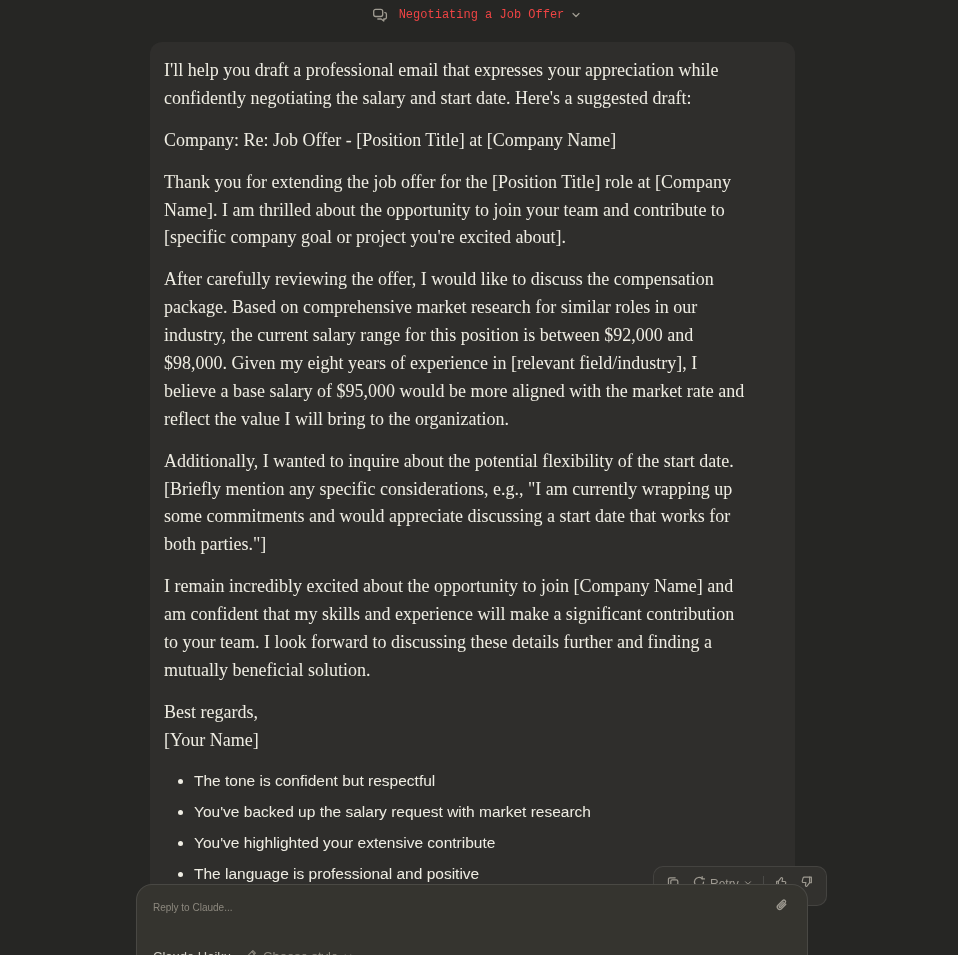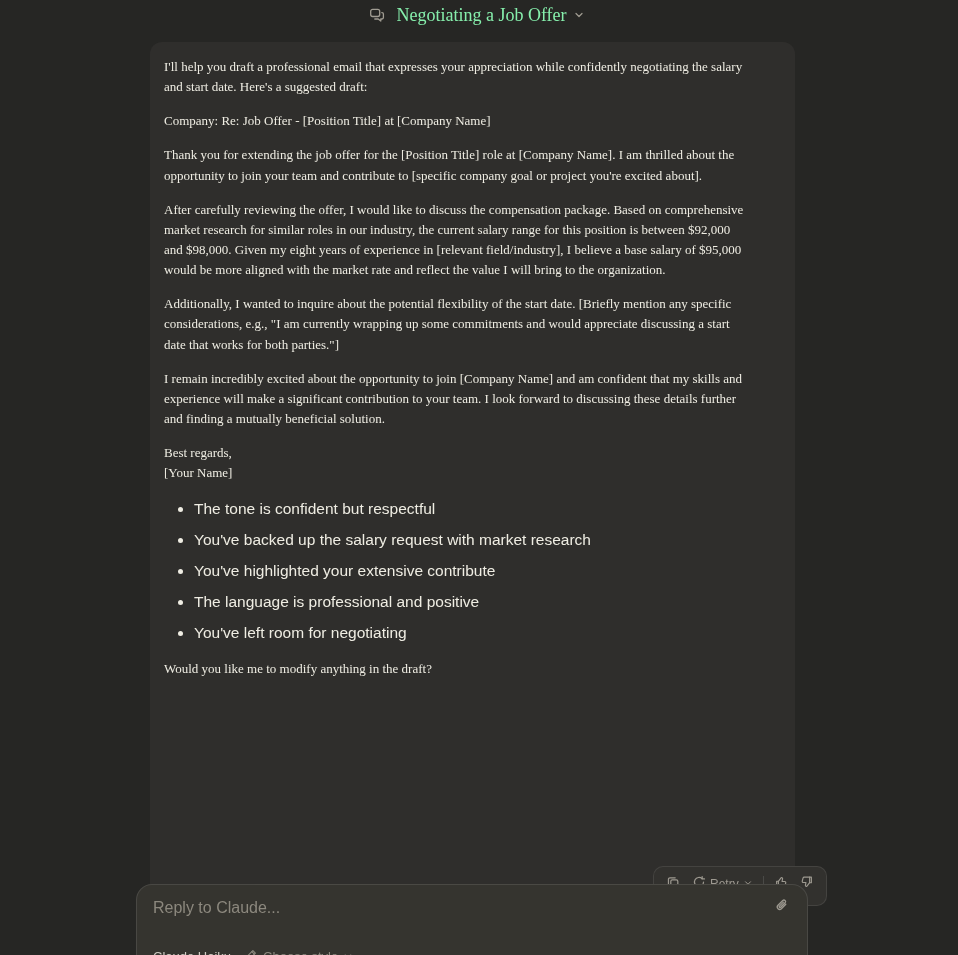--- a/index.html
+++ b/index.html
@@ -18,37 +18,37 @@
     position: absolute; top: 0; left: 0; right: 0; height: 30px;
     display: flex; align-items: center; justify-content: center; gap: 7px;
   }
   .header svg { display: block; }
   .title-btn {
     display: flex; align-items: center; gap: 6px;
     background: transparent; border: none; cursor: pointer; padding: 2px 4px;
     color: #d8d5cc;
   }
   .title-label {
-    font-family: Liberation Serif, serif;
-    font-size: 18px; color: #86efac;
+    font-family: Liberation Mono, monospace;
+    font-size: 12px; color: #ef4444;
   }
   .muted-icon { color: #a09c92; }
 
   
   .panel {
     position: absolute;
     left: 150px; top: 42px; width: 645px; height: 868px;
     background: #2f2e2c;
     border-radius: 12px;
     padding: 15px 47px 20px 14px;
     z-index: 1;
   }
   .panel p {
     font-family: "Liberation Serif", serif;
-    font-size: 13px; line-height: 1.55;
+    font-size: 18px; line-height: 1.55;
     color: #efede3;
     margin: 0 0 14px 0;
     white-space: pre-line;
   }
   .panel ul {
     margin: 2px 0 14px 0;
     padding-left: 30px;
     list-style: disc;
   }
   .panel li {
@@ -92,21 +92,21 @@
     border-radius: 16px 16px 0 0;
     padding: 10px 14px 8px 16px;
     z-index: 5;
     display: flex; flex-direction: column; justify-content: space-between;
   }
   .composer-row1 { display: flex; align-items: center; gap: 8px; }
   .reply-input {
     flex: 1;
     background: transparent; border: none; outline: none;
     font-family: "Liberation Sans", sans-serif;
-    font-size: 16px; color: #fef9c3;
+    font-size: 10px; color: #fef9c3;
     padding: 2px 0;
   }
   .reply-input::placeholder { color: #8c887e; }
   .icon-btn {
     background: transparent; border: none; cursor: pointer;
     color: #9d9990; padding: 3px; border-radius: 6px;
     display: flex; align-items: center;
   }
   .composer-row2 { display: flex; align-items: center; gap: 14px; padding-bottom: 2px; }
   .model-btn {

